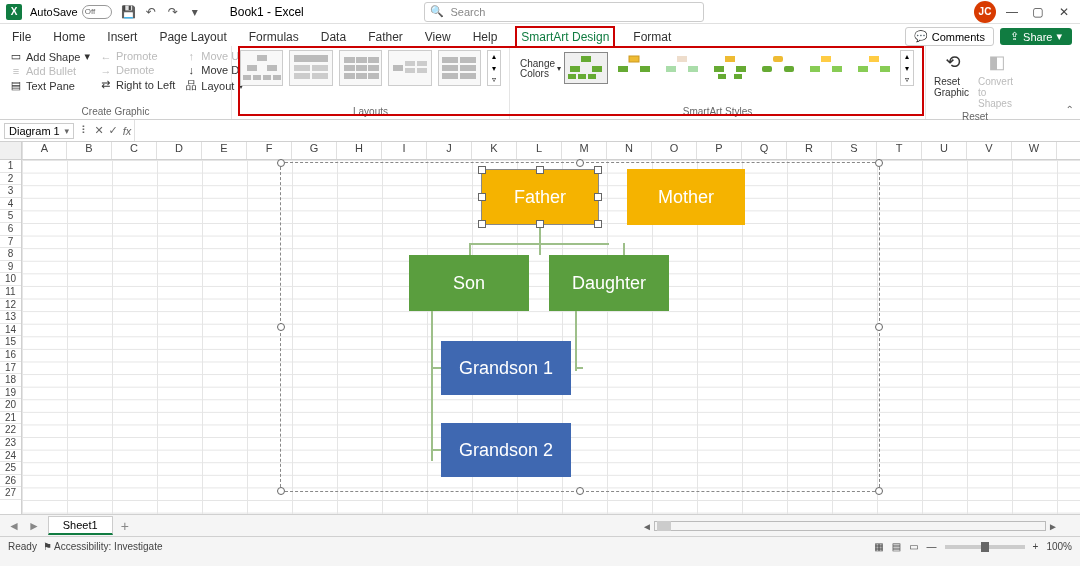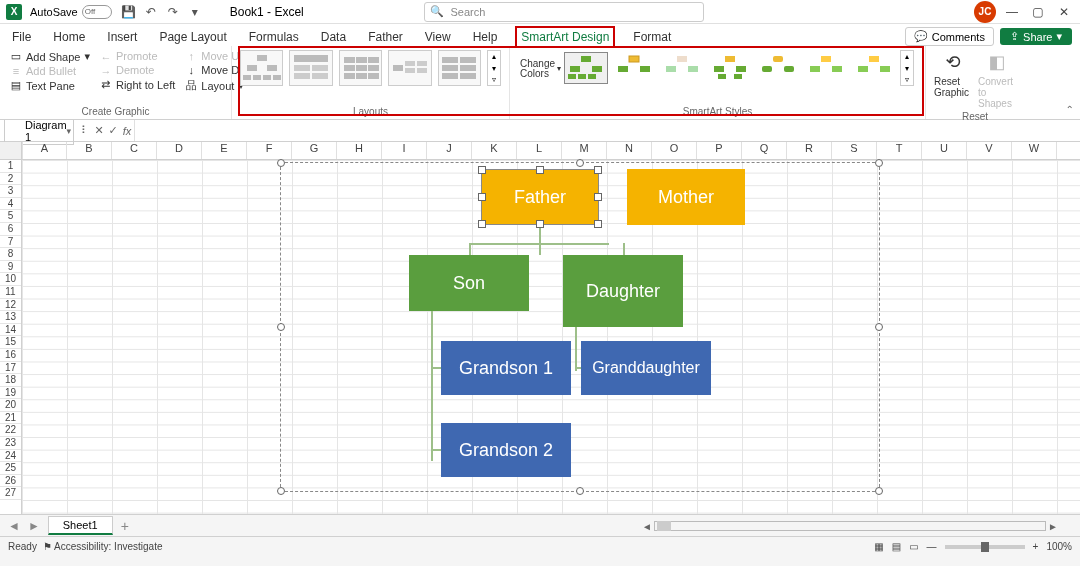--- a/index.html
+++ b/index.html
@@ -59,21 +59,21 @@
 
 .reset-col { display:flex; flex-direction:column; align-items:center; font-size:10px; color:#333; gap:2px; width:42px;}
 .reset-col.dis{color:#bbb;}
 .reset-ic{width:24px;height:24px;display:flex;align-items:center;justify-content:center;font-size:18px;}
 
 
 .ribbon-collapse { position:absolute; right:6px; bottom:4px; font-size:10px; color:#666;}
 
 
 .fbar { height: 22px; background: #fff; border-bottom: 1px solid #d0d0d0; display: flex; align-items: center; }
-.namebox { width: 70px; border: 1px solid #ccc; margin: 2px 4px; font-size: 11px; padding: 1px 20px; display:flex;align-items:center;justify-content:space-between;}
+.namebox { width: 70px; border: 1px solid #ccc; margin: 2px 4px; font-size: 11px; padding: 1px 4px; display:flex;align-items:center;justify-content:space-between;}
 .namebox .dd{font-size:9px;color:#666;}
 .fbar-sym { width: 14px; text-align: center; color: #666; font-size: 11px; }
 .fbar-input { flex: 1; border-left: 1px solid #e0e0e0; height: 100%; }
 
 
 .colhead { height: 18px; background: #fff; display: flex; border-bottom: 1px solid #d0d0d0; }
 .corner { width: 22px; border-right: 1px solid #d0d0d0; background:#f0f0f0;}
 .ch { width: 45px; text-align: center; font-size: 11px; border-right: 1px solid #e0e0e0; color:#444;}
 .ch:first-of-type{border-left:1px solid #e0e0e0;}
 
@@ -92,21 +92,21 @@
 
 
 .node { position:absolute; display:flex; align-items:center; justify-content:center; color:#fff; font-size:18px; }
 .n-father{left:200px;top:6px;width:118px;height:56px;background:#f5b300;border:1px solid #888;}
 .n-father .nh{position:absolute;width:8px;height:8px;background:#fff;border:1px solid #666;}
 .nh-tl{left:-4px;top:-4px;} .nh-tr{right:-4px;top:-4px;} .nh-bl{left:-4px;bottom:-4px;} .nh-br{right:-4px;bottom:-4px;}
 .nh-tm{left:50%;top:-4px;margin-left:-4px;} .nh-bm{left:50%;bottom:-4px;margin-left:-4px;}
 .nh-ml{left:-4px;top:50%;margin-top:-4px;} .nh-mr{right:-4px;top:50%;margin-top:-4px;}
 .n-mother{left:346px;top:6px;width:118px;height:56px;background:#f5b300;}
 .n-son{left:128px;top:92px;width:120px;height:56px;background:#5a9e3e;}
-.n-daughter{left:282px;top:92px;width:120px;height:72px;background:#5a9e3e;}
+.n-daughter{left:268px;top:92px;width:120px;height:56px;background:#5a9e3e;}
 .n-gs1{left:160px;top:178px;width:130px;height:54px;background:#3f68b1;}
 .n-gd{left:300px;top:178px;width:130px;height:54px;background:#3f68b1;font-size:16px;}
 .n-gs2{left:160px;top:260px;width:130px;height:54px;background:#3f68b1;}
 
 
 .conn{position:absolute;background:#9dbf89;}
 .c-v1{left:258px;top:62px;width:2px;height:30px;}
 .c-h1{left:188px;top:80px;width:140px;height:2px;}
 .c-v2{left:188px;top:80px;width:2px;height:12px;}
 .c-v3{left:342px;top:80px;width:2px;height:12px;}
@@ -491,23 +491,20 @@
         </div>
       <div class="node n-son">
           <span>Son</span>
         </div>
       <div class="node n-daughter">
           <span>Daughter</span>
         </div>
       <div class="node n-gs1">
           <span>Grandson 1</span>
         </div>
-      <div class="node n-gd">
-          <span>Granddaughter</span>
-        </div>
       <div class="node n-gs2">
           <span>Grandson 2</span>
         </div>
     </div>
   </div>
 </div>
 
 <div class="sheettabs">
   <span class="st-nav">◄</span>
   <span class="st-nav">►</span>

